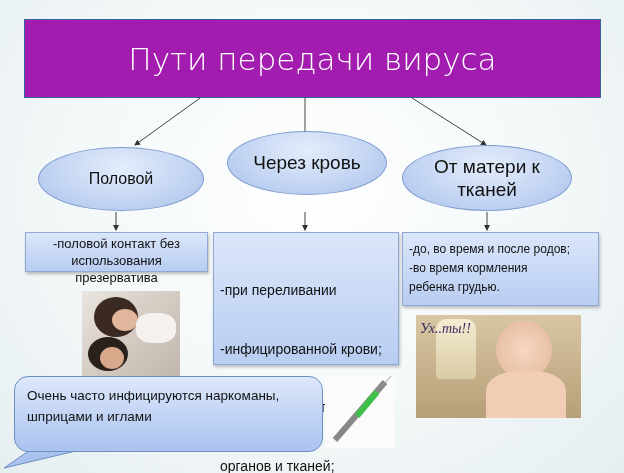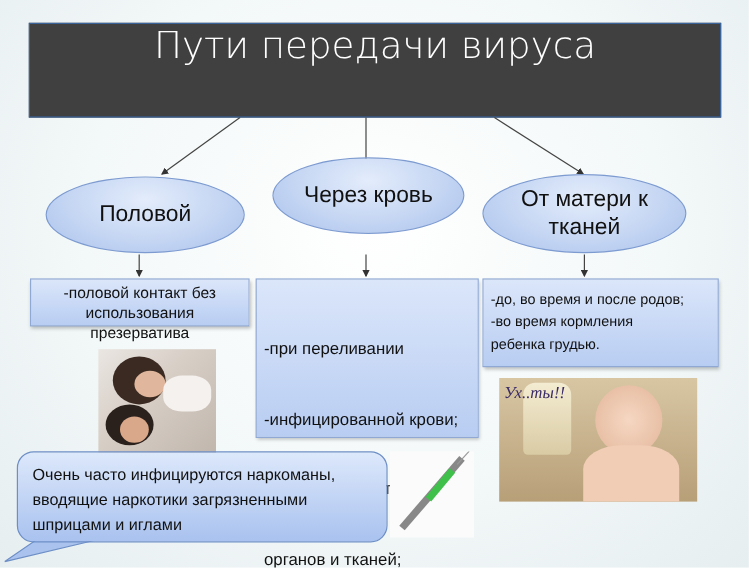--- a/index.html
+++ b/index.html
@@ -1,21 +1,21 @@
 <!DOCTYPE html>
 <html><head>
 <meta charset="utf-8">
 <style>
   html,body{margin:0;padding:0;}
   body{width:624px;height:473px;position:relative;overflow:hidden;
     background:radial-gradient(ellipse at 50% 40%, #ffffff 0%, #f3f8f8 55%, #e6eef0 100%);
     font-family:"Liberation Sans","DejaVu Sans",sans-serif;}
   .abs{position:absolute;}
-  .title-box{left:24px;top:19px;width:577px;height:79px;background:#404040;border:1px solid #3a639a;
-    display:flex;align-items:flex-start;justify-content:center;color:#fff;font-size:31px;
+  .title-box{left:24px;top:19px;width:577px;height:79px;background:#a21caf;border:1px solid #3a639a;
+    display:flex;align-items:center;justify-content:center;color:#fff;font-size:31px;
     box-sizing:border-box;font-family:"DejaVu Sans","Liberation Sans",sans-serif;font-weight:300;}
   .ellipse{border-radius:50%;background:radial-gradient(ellipse at 50% 30%, #e3ecfb 0%, #c5d6f3 55%, #a9c1ec 100%);
     border:1px solid #7d9bd0;box-sizing:border-box;display:flex;align-items:center;justify-content:center;
     text-align:center;color:#111;}
   .box{background:linear-gradient(#dbe6fa,#b8cdf2);border:1px solid #8fa8d4;box-sizing:border-box;color:#111;
     box-shadow:1px 2px 3px rgba(0,0,0,0.25);}
   .bubble{left:14px;top:376px;width:309px;height:76px;border-radius:14px;border:1px solid #6d8fc6;
     background:linear-gradient(#dde8fb,#a9c2ef);box-sizing:border-box;padding:8px 12px;font-size:13.5px;line-height:21px;color:#111;}
   .photo{overflow:hidden;}
 </style>
@@ -33,21 +33,21 @@
       </marker>
     </defs>
   <line x1="200" y1="98" x2="135" y2="145" stroke="#444" stroke-width="1" marker-end="url(#ah)"></line>
   <line x1="305" y1="98" x2="305" y2="145" stroke="#444" stroke-width="1" marker-end="url(#ah)"></line>
   <line x1="412" y1="98" x2="486" y2="145" stroke="#444" stroke-width="1" marker-end="url(#ah)"></line>
   <line x1="116" y1="212" x2="116" y2="230" stroke="#444" stroke-width="1" marker-end="url(#ah)"></line>
   <line x1="305" y1="212" x2="305" y2="230" stroke="#444" stroke-width="1" marker-end="url(#ah)"></line>
   <line x1="487" y1="212" x2="487" y2="230" stroke="#444" stroke-width="1" marker-end="url(#ah)"></line>
 </svg>
 
-<div class="abs ellipse" style="left:38px;top:147px;width:166px;height:64px;font-size:19px;">
+<div class="abs ellipse" style="left:38px;top:147px;width:166px;height:64px;font-size:16px;">
   <span>Половой</span>
 </div>
 <div class="abs ellipse" style="left:227px;top:131px;width:160px;height:64px;font-size:19px;">
   <span>Через кровь</span>
 </div>
 <div class="abs ellipse" style="left:402px;top:145px;width:170px;height:66px;font-size:19px;line-height:23px;flex-direction:column;">
   <span>От матери к</span>
   <span>тканей</span>
 </div>
 
@@ -91,15 +91,14 @@
     <line x1="32" y1="40" x2="52" y2="16" stroke="#3fc04a" stroke-width="6"></line>
     <line x1="56" y1="11" x2="66" y2="0" stroke="#999" stroke-width="1"></line>
   </svg>
 </div>
 
 <svg class="abs" style="left:0;top:430px;" width="130" height="40">
   <polygon points="30,20 80,20 4,38" fill="#aac2ee" stroke="#6d8fc6" stroke-width="1"></polygon>
 </svg>
 <div class="abs bubble">
   <div>Очень часто инфицируются наркоманы,</div>
-  <div>вводящие наркотики загрязненными</div>
   <div>шприцами и иглами</div>
 </div>
 
 </body></html>

